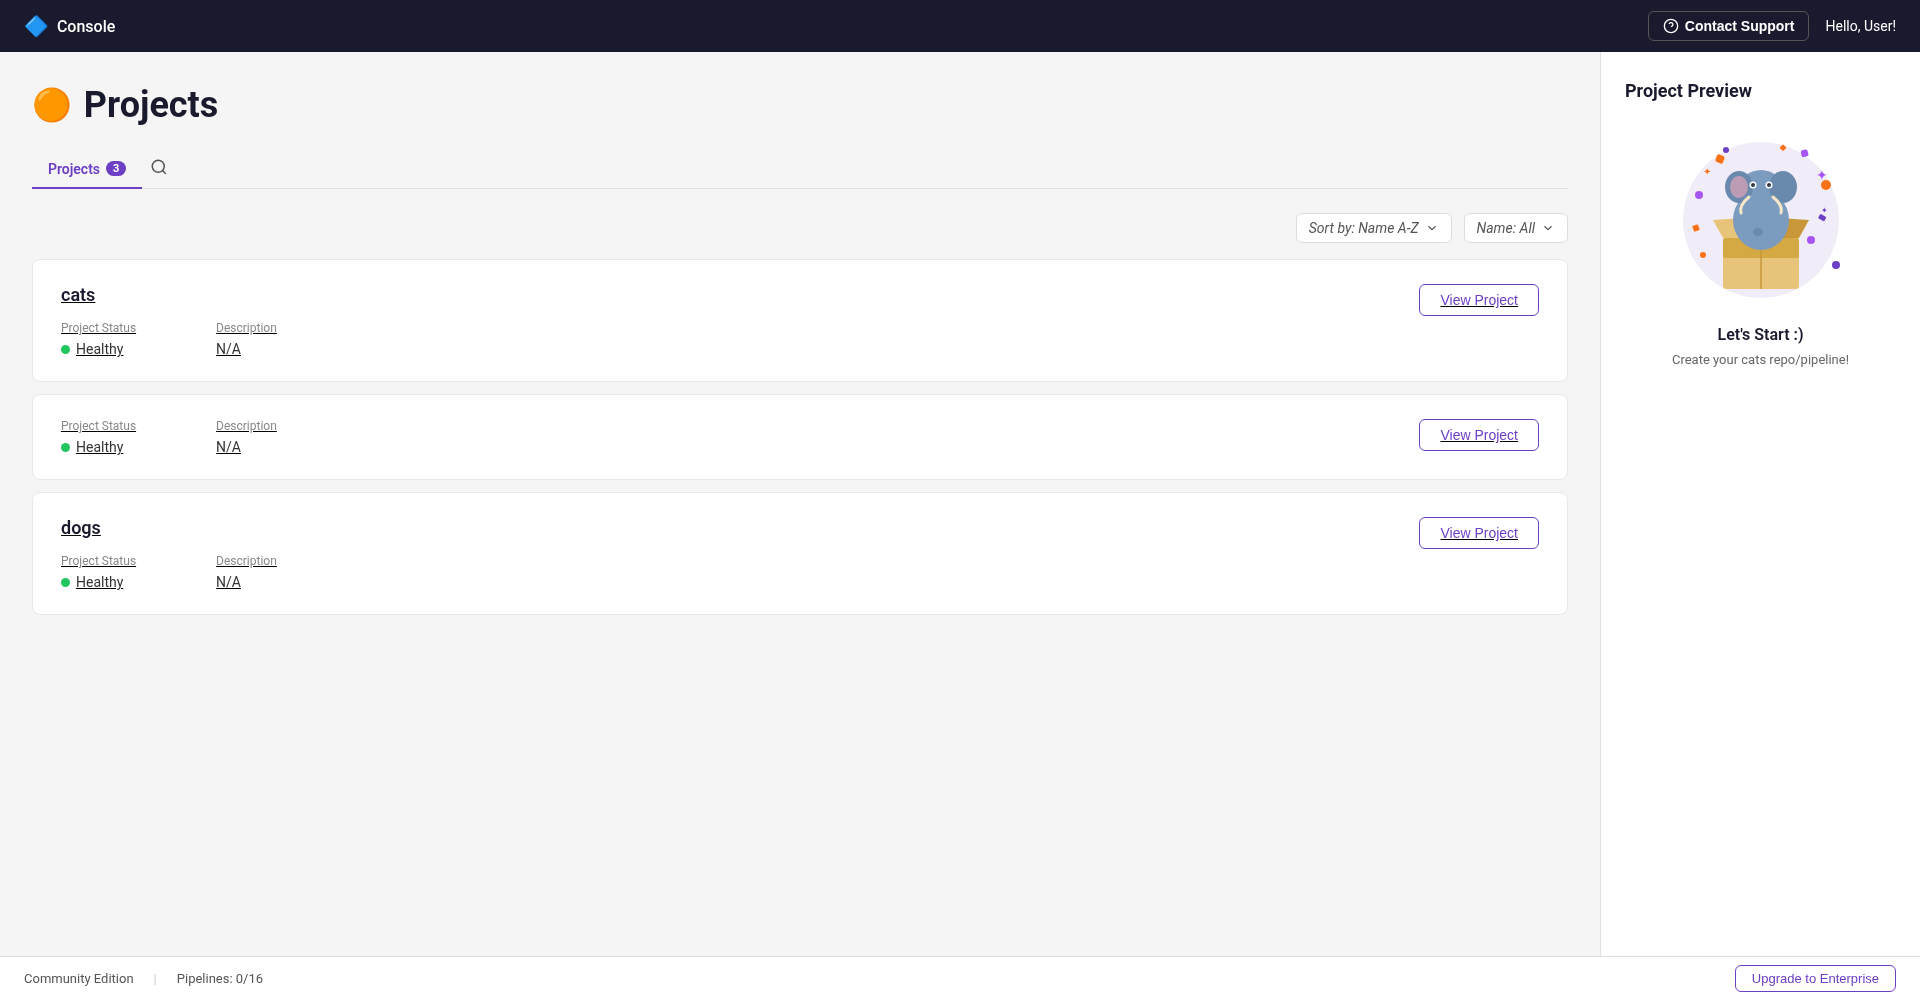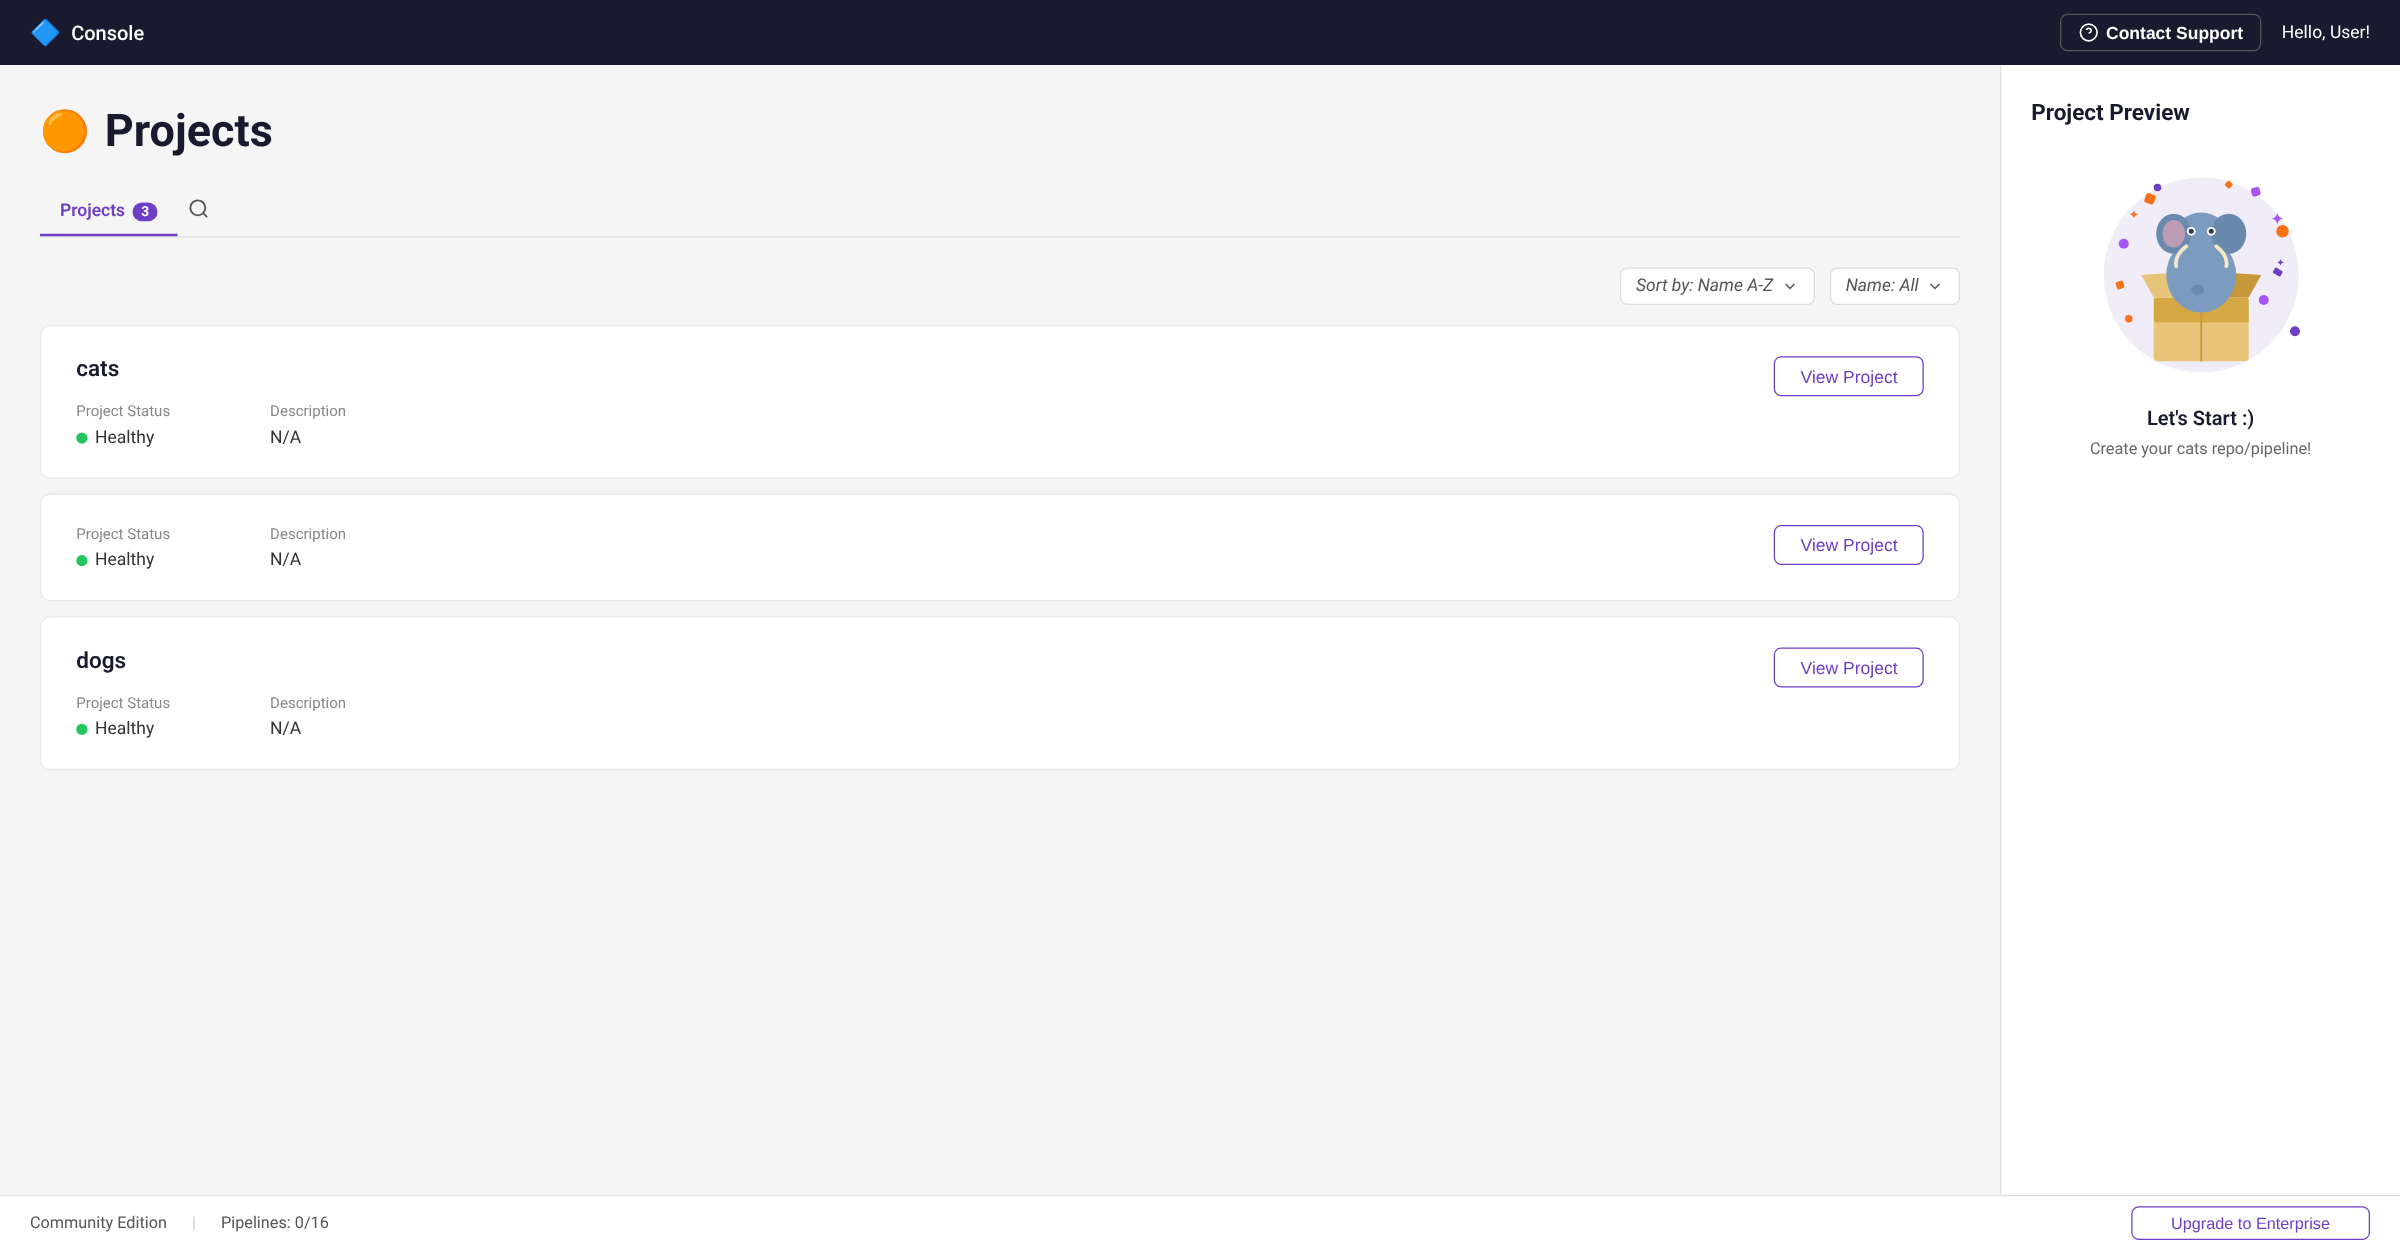--- a/index.html
+++ b/index.html
@@ -112,20 +112,21 @@
 
     
     .project-card {
       background: #fff;
       border: 1px solid #e8e8e8;
       border-radius: 8px;
       padding: 24px 28px;
       margin-bottom: 12px;
       display: flex;
       align-items: flex-start;
+      text-decoration: underline;
     }
     .project-card-left { flex: 1; }
     .project-name { font-size: 18px; font-weight: 600; color: #1a1a2e; margin-bottom: 16px; }
     .project-meta { display: flex; gap: 80px; }
     .meta-section { }
     .meta-label { font-size: 12px; color: #888; margin-bottom: 6px; }
     .meta-value { font-size: 14px; color: #333; display: flex; align-items: center; gap: 6px; }
     .status-dot { width: 9px; height: 9px; border-radius: 50%; background: #22c55e; display: inline-block; flex-shrink: 0; }
     .view-project-btn {
       border: 1px solid #6c3fc5;
@@ -166,21 +167,21 @@
       padding: 0 24px;
       flex-shrink: 0;
     }
     .footer-left { display: flex; align-items: center; gap: 20px; font-size: 13px; color: #555; }
     .footer-divider { color: #ccc; }
     .upgrade-btn {
       border: 1px solid #6c3fc5;
       background: transparent;
       color: #6c3fc5;
       border-radius: 6px;
-      padding: 5px 31px;
+      padding: 5px 16px;
       font-size: 13px;
       cursor: pointer;
     }
   </style>
 </head>
 <body>
 
 <header class="header">
   <div class="header-left">
     <span class="header-logo">🔷</span>

